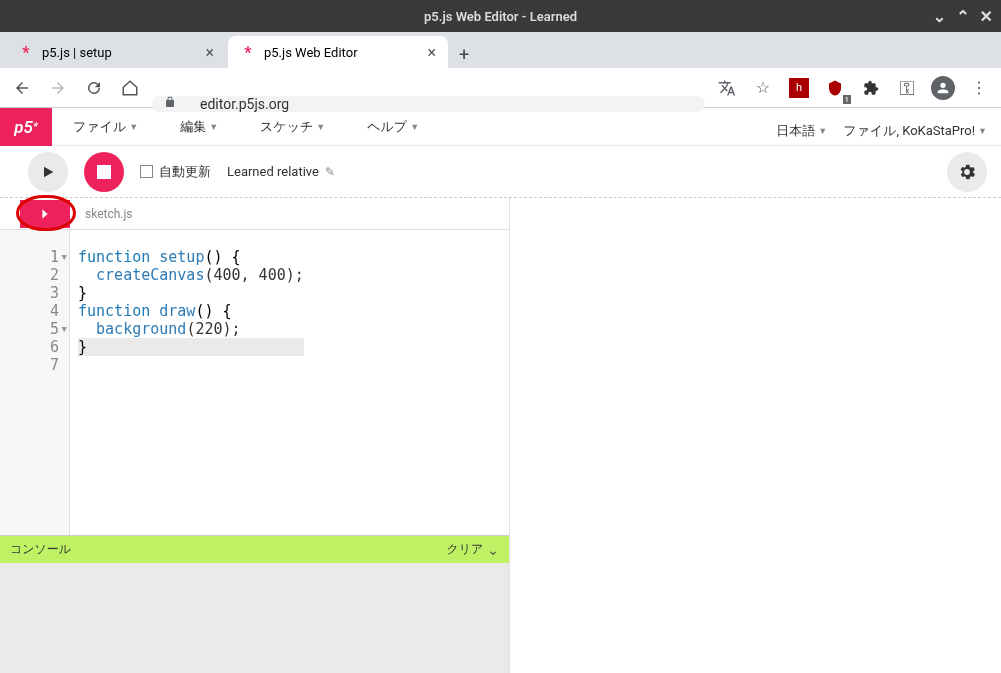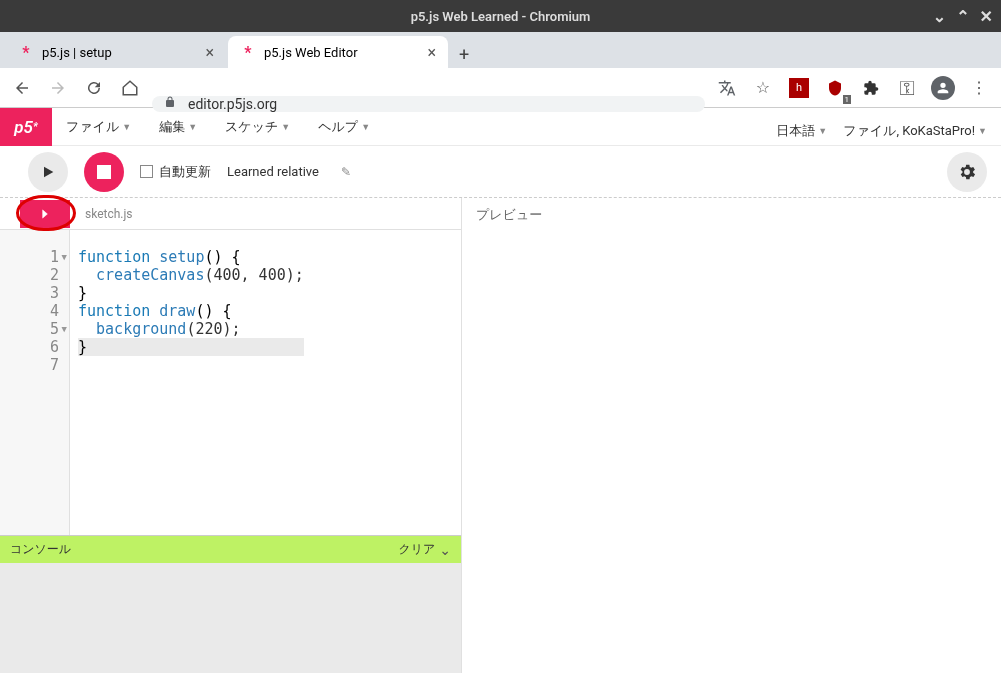--- a/index.html
+++ b/index.html
@@ -15,52 +15,52 @@
 .tab { height: 32px; background: #fff; border-radius: 8px 8px 0 0; padding: 0 12px; display: flex; align-items: center; gap: 8px; margin-right: 2px; min-width: 220px; font-size: 13px; }
 .tab.inactive { background: #dde1e6; }
 .tab .favicon { width: 16px; height: 16px; display: flex; align-items: center; justify-content: center; color: #ed225d; font-weight: bold; font-size: 16px; }
 .tab .close { margin-left: auto; color: #555; cursor: pointer; font-size: 16px; }
 .newtab { width: 28px; height: 28px; display: flex; align-items: center; justify-content: center; font-size: 18px; color: #444; cursor: pointer; }
 
 
 .browser-toolbar { height: 40px; background: #fff; border-bottom: 1px solid #ccc; display: flex; align-items: center; padding: 0 8px; gap: 8px; }
 .nav-icon { width: 28px; height: 28px; display: flex; align-items: center; justify-content: center; color: #555; cursor: pointer; }
 .nav-icon.disabled { color: #bbb; }
-.addr { flex: 1; height: 16px; background: #f1f3f4; border-radius: 14px; display: flex; align-items: center; padding: 0 12px; gap: 12px; color: #333; font-size: 14px; margin-top: 32px; }
+.addr { flex: 1; height: 16px; background: #f1f3f4; border-radius: 14px; display: flex; align-items: center; padding: 0 12px; gap: 24px; color: #333; font-size: 14px; margin-top: 32px; }
 .lock { color: #5f6368; font-size: 12px; }
 .tb-icon { width: 28px; height: 28px; display: flex; align-items: center; justify-content: center; cursor: pointer; font-size: 16px; color: #555; }
 .ext-red { background: #a00; color: #fff; width: 20px; height: 20px; font-size: 11px; display: flex; align-items: center; justify-content: center; }
 .ext-shield { color: #a00; font-size: 18px; position: relative; }
 .badge { position: absolute; bottom: -2px; right: -2px; background: #666; color: #fff; font-size: 8px; padding: 0 2px; }
 .avatar { width: 24px; height: 24px; border-radius: 50%; background: #5f6368; color: #fff; display: flex; align-items: center; justify-content: center; }
 
 
 .p5nav { height: 38px; display: flex; align-items: center; border-bottom: 1px solid #eaeaea; font-size: 13px; }
 .p5logo { width: 52px; height: 38px; background: #ed225d; color: #fff; display: flex; align-items: center; justify-content: center; font-weight: 600; font-size: 17px; font-style: italic; }
 .p5logo sup { font-size: 11px; }
 .p5menu { display: flex; gap: 0; height: 100%; }
-.p5menu-item { padding: 0 14px; display: flex; align-items: center; cursor: pointer; color: #333; gap: 3px; }
+.p5menu-item { padding: 0 21px; display: flex; align-items: center; cursor: pointer; color: #333; gap: 3px; }
 .p5right { margin-left: auto; display: flex; align-items: center; gap: 16px; padding-right: 14px; color: #333; margin-top: 8px; }
 .dropdown-arrow { font-size: 9px; color: #888; }
 
 
 .toolbar { height: 52px; display: flex; align-items: center; padding: 0 28px; gap: 16px; border-bottom: 1px dashed #ccc; position: relative; }
 .play-btn { width: 40px; height: 40px; border-radius: 50%; background: #eaeaea; display: flex; align-items: center; justify-content: center; cursor: pointer; }
 .play-btn svg { fill: #333; }
 .stop-btn { width: 40px; height: 40px; border-radius: 50%; background: #ed225d; display: flex; align-items: center; justify-content: center; cursor: pointer; }
 .stop-btn .sq { width: 14px; height: 14px; background: #fff; }
 .auto { display: flex; align-items: center; gap: 6px; color: #333; }
 .chk { width: 13px; height: 13px; border: 1px solid #888; }
-.sketchname { color: #333; display: flex; align-items: center; gap: 22px; }
+.sketchname { color: #333; display: flex; align-items: center; gap: 6px; }
 .pencil { color: #888; font-size: 12px; }
 .gear { position: absolute; right: 14px; width: 40px; height: 40px; border-radius: 50%; background: #eaeaea; display: flex; align-items: center; justify-content: center; cursor: pointer; font-size: 18px; }
 
 
 .content { display: flex; height: calc(673px - 32px - 36px - 40px - 38px - 52px); }
-.editor-col { width: 462px; display: flex; flex-direction: column; border-right: 1px solid #e0e0e0; }
+.editor-col { width: 510px; display: flex; flex-direction: column; border-right: 1px solid #e0e0e0; }
 .file-tab { height: 32px; display: flex; align-items: center; position: relative; border-bottom: 1px solid #e0e0e0; }
 .expand-btn { position: absolute; left: 20px; width: 50px; height: 28px; background: #ed225d; color: #fff; display: flex; align-items: center; justify-content: center; cursor: pointer; z-index: 10; }
 .hl-circle { position: absolute; left: 16px; top: -3px; width: 60px; height: 36px; border: 3px solid #d00; border-radius: 50% / 54%; z-index: 20; pointer-events: none; }
 .filename { margin-left: 85px; color: #888; font-size: 12px; }
 .editor { flex: 1; display: flex; font-family: "Consolas", "Menlo", monospace; font-size: 15px; overflow: hidden; background: #fff; }
 .gutter { width: 70px; background: #f7f7f7; color: #888; padding-top: 18px; text-align: right; padding-right: 10px; line-height: 18px; border-right: 1px solid #e0e0e0; }
 .gutter .ln { position: relative; }
 .gutter .fold { position: absolute; right: -8px; color: #999; font-size: 9px; }
 .code { padding: 18px 8px 0 8px; line-height: 18px; white-space: pre; }
 .code .line7 { background: #eaeaea; display: inline-block; width: 100%; }
@@ -70,21 +70,21 @@
 .console-bar { height: 28px; background: #bef264; border-top: 1px solid #ccc; display: flex; align-items: center; padding: 0 10px; font-size: 12px; color: #333; }
 .console-bar .cr { margin-left: auto; display: flex; align-items: center; gap: 4px; }
 .console-body { flex: 0 0 110px; background: #eaeaea; }
 .preview-col { flex: 1; padding: 8px 14px; }
 .preview-label { color: #666; font-size: 13px; }
 </style>
 </head>
 <body>
 
 <div class="titlebar">
-  <span>p5.js Web Learned - Chromium</span>
+  <span>p5.js Web Editor - Learned</span>
   <div class="winbtns">
     <span class="winbtn">⌄</span>
     <span class="winbtn">⌃</span>
     <span class="winbtn">✕</span>
   </div>
 </div>
 
 <div class="browser-tabs">
   <div class="tab inactive">
     <span class="favicon">*</span>
@@ -240,16 +240,13 @@
     </div>
     <div class="console-bar">
       <span>コンソール</span>
       <span class="cr">
           <span>クリア</span> 
           <span style="font-size:14px;color:#555">⌄</span>
         </span>
     </div>
     <div class="console-body"></div>
   </div>
-  <div class="preview-col">
-    <div class="preview-label">プレビュー</div>
-  </div>
 </div>
 
 </body></html>

